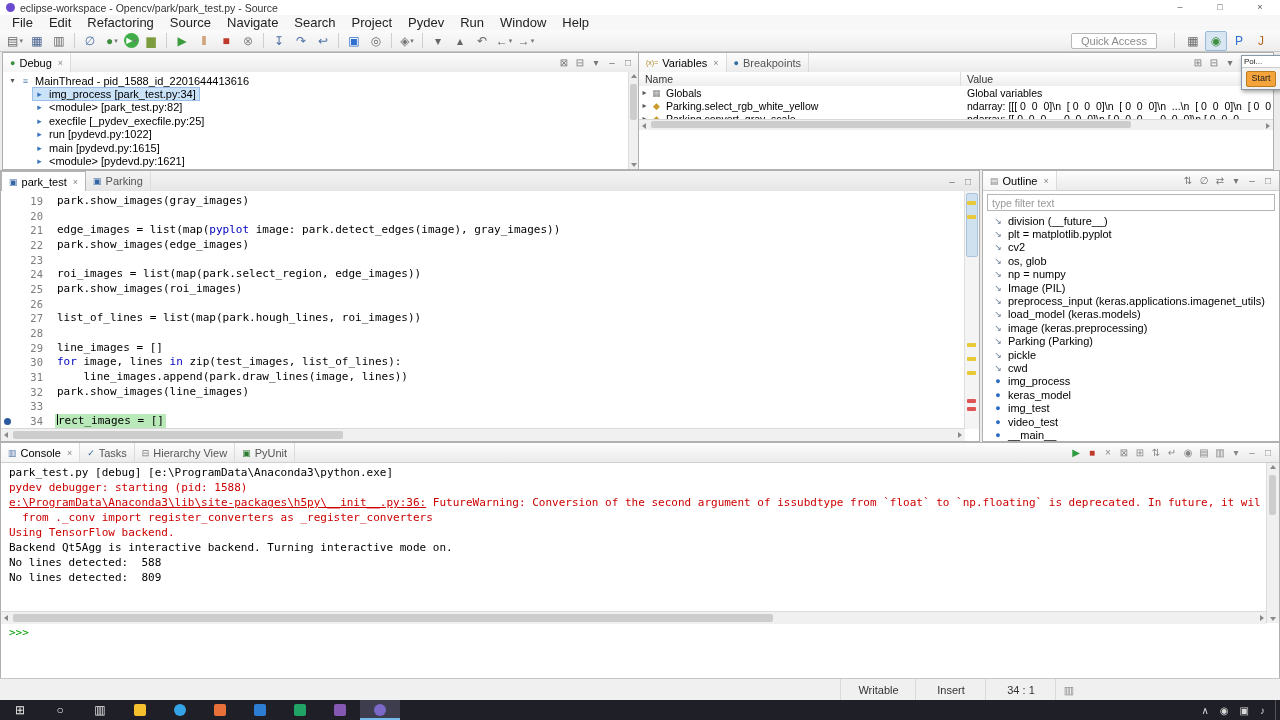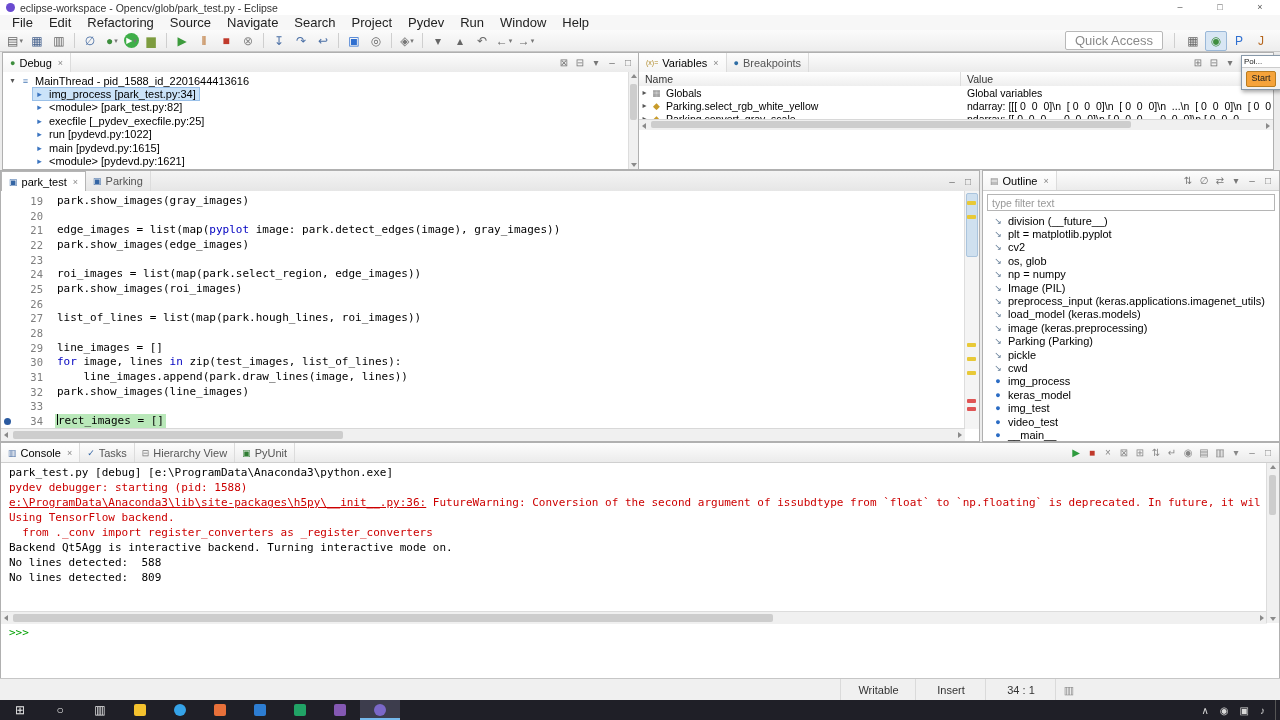--- a/index.html
+++ b/index.html
@@ -13,21 +13,21 @@
   
   .menubar{position:absolute;left:0;top:15px;right:0;height:15px;background:#f7f7f7;display:flex;align-items:center;padding-left:4px;}
   .menu-item{padding:0 8px;font-size:13px;color:#222;line-height:15px;}
   .toolbar{position:absolute;left:0;top:30px;right:0;height:21px;background:linear-gradient(#fbfbfb,#ededed);border-bottom:1px solid #c6c6c6;display:flex;align-items:center;padding:0 4px;}
   .tb-left{display:flex;align-items:center;}
   .tbtn{min-width:20px;height:18px;display:inline-flex;align-items:center;justify-content:center;font-size:12px;border-radius:2px;margin:0 1px;}
   .tbtn.round{width:15px;min-width:15px;height:15px;border-radius:50%;font-size:8px;}
   .tbtn .dd{font-size:7px;color:#777;margin-left:1px;}
   .tsep{width:1px;height:15px;background:#cfcfcf;margin:0 4px;}
   .tb-right{margin-left:auto;display:flex;align-items:center;gap:3px;padding-right:4px;}
-  .qa{border:1px solid #b8b8b8;border-radius:2px;color:#8a8a8a;font-size:13px;padding:1px 9px;background:#fff;margin-right:4px;}
+  .qa{border:1px solid #b8b8b8;border-radius:2px;color:#8a8a8a;font-size:11px;padding:1px 9px;background:#fff;margin-right:10px;}
   .persp.active{background:#d8e6f4;border:1px solid #9ab8d8;}
   
   .view{position:absolute;background:#fff;border:1px solid #b0b0b0;}
   .vheader{position:absolute;left:0;top:0;right:0;height:19px;background:linear-gradient(#fdfdfd,#ebebeb);border-bottom:1px solid #cfcfcf;display:flex;align-items:stretch;}
   .vtab{display:flex;align-items:center;gap:4px;padding:0 7px;font-size:11px;color:#555;border-right:1px solid #dcdcdc;white-space:nowrap;}
   .vtab.sel{background:linear-gradient(#ffffff,#f5f5f5);color:#000;}
   .ticon{font-size:9px;}
   .vclose{font-size:9px;color:#888;margin-left:2px;}
   .hicons{margin-left:auto;display:flex;align-items:center;padding-right:3px;}
   .hicon{width:16px;text-align:center;font-size:10px;color:#777;}
@@ -114,21 +114,21 @@
   .mw-body{display:flex;align-items:center;justify-content:center;height:21px;}
   .mw-btn{background:#f5a33b;border:1px solid #b97c20;font-size:9px;padding:0 4px;height:14px;line-height:12px;border-radius:2px;color:#222;font-family:"Liberation Sans",sans-serif;}
 </style>
 </head>
 <body>
 
 <div class="screen">
 
   <div class="titlebar">
     <span class="app-ico"></span>
-    <span class="title">eclipse-workspace - Opencv/glob/park_test.py - Eclipse</span>
+    <span class="title">eclipse-workspace - Opencv/park/park_test.py - Source</span>
     <span class="caption">
       <span class="cap">–</span>
       <span class="cap">□</span>
       <span class="cap">×</span>
     </span>
   </div>
 
   <div class="menubar" id="menubar">
       <span class="menu-item">File</span>
       <span class="menu-item">Edit</span>
@@ -564,22 +564,22 @@
           <span class="hicon" style="color: rgb(136, 136, 136);">▥</span>
           <span class="hicon" style="color: rgb(136, 136, 136);">▾</span>
           <span class="hicon" style="color: rgb(136, 136, 136);">–</span>
           <span class="hicon" style="color: rgb(136, 136, 136);">□</span>
         </span>
     </div>
     <div class="con-lines" id="con-lines">
         <div class="con-line cl-label"><span>park_test.py [debug] [e:\ProgramData\Anaconda3\python.exe]</span></div>
         <div class="con-line cl-err"><span>pydev debugger: starting (pid: 1588)</span></div>
         <div class="con-line cl-err"><span class="con-link">e:\ProgramData\Anaconda3\lib\site-packages\h5py\__init__.py:36:</span><span> FutureWarning: Conversion of the second argument of issubdtype from `float` to `np.floating` is deprecated. In future, it wil</span></div>
+        <div class="con-line cl-err"><span>  from ._conv import register_converters as _register_converters</span></div>
         <div class="con-line cl-err"><span>Using TensorFlow backend.</span></div>
-        <div class="con-line cl-err"><span>  from ._conv import register_converters as _register_converters</span></div>
         <div class="con-line cl-out"><span>Backend Qt5Agg is interactive backend. Turning interactive mode on.</span></div>
         <div class="con-line cl-out"><span>No lines detected:  588</span></div>
         <div class="con-line cl-out"><span>No lines detected:  809</span></div>
       </div>
     <div class="con-hscroll">
       <span class="harrow sarrow tri-l" style="left:3px;"></span>
       <span class="hthumb" style="width:760px;"></span>
       <span class="harrow sarrow tri-r" style="left:auto;right:3px;"></span>
     </div>
     <div class="con-vscroll">

